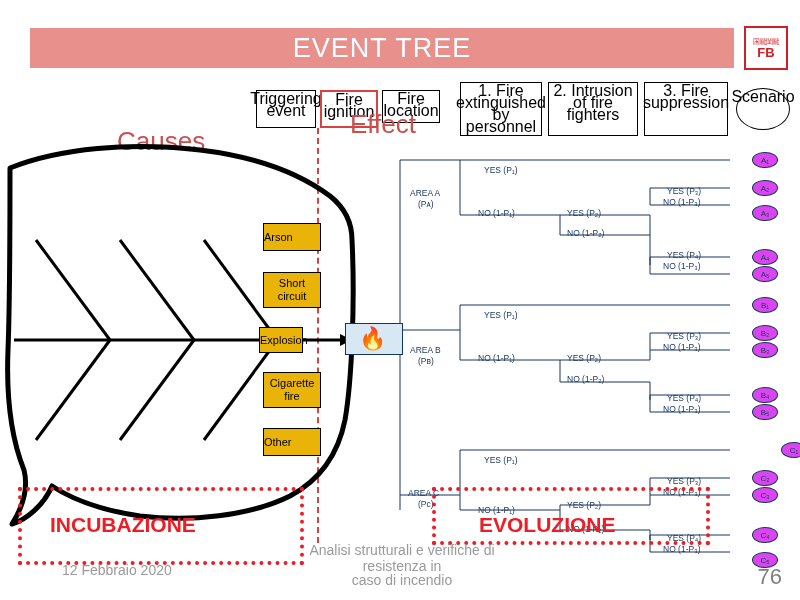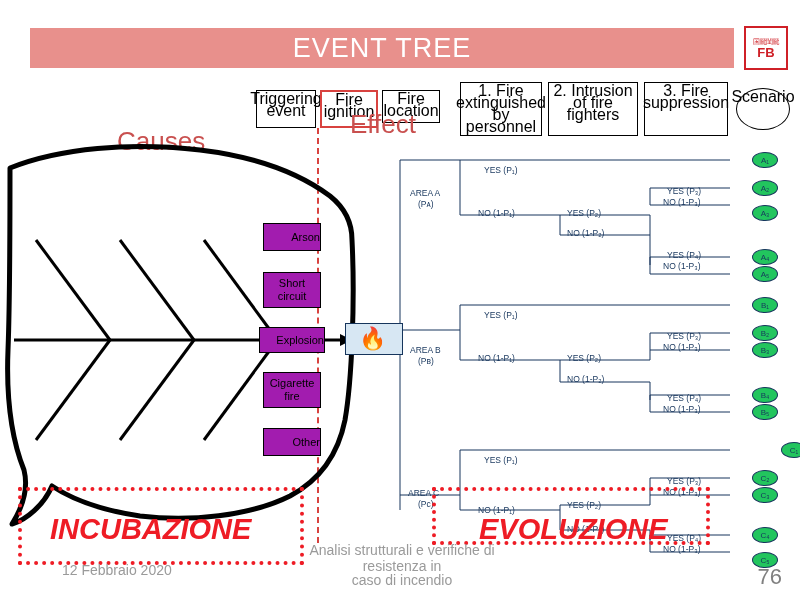--- a/index.html
+++ b/index.html
@@ -37,42 +37,42 @@
     color:#000;
   }
   .hdr.red { border:2px solid #d8423f; }
   
   .bigword {
     position:absolute; color:#c9504f; font-size:26px;
     font-family:"Liberation Sans", sans-serif;
   }
   
   .cbox {
-    position:absolute; border:1px solid #000; background:#a21caf;
-    display:flex; align-items:center; justify-content:flex-end;
+    position:absolute; border:1px solid #000; background:#eab308;
+    display:flex; align-items:center; justify-content:flex-start;
     text-align:center; font-size:11px; line-height:13px; color:#000;
   }
   
   .et {
     position:absolute; font-size:8.5px; color:#16355c;
     font-family:Liberation Sans, sans-serif; white-space:nowrap;
   }
   
   .sc {
     position:absolute; width:26px; height:16px; border:1px solid #16355c;
-    border-radius:13px/8px; background:#22c55e; color:#16355c;
+    border-radius:13px/8px; background:#d946ef; color:#16355c;
     font-size:8px; display:flex; align-items:center; justify-content:center;
   }
   
   .dotbox {
     position:absolute; border:4px dotted #ee1c25; background:transparent;
   }
   .dotlabel {
-    position:absolute; color:#ee1c25; font-size:29px; font-weight:bold;
-    font-family:"Liberation Sans", sans-serif; white-space:nowrap;font-style:italic;
+    position:absolute; color:#ee1c25; font-size:21px; font-weight:bold;
+    font-family:"Liberation Sans", sans-serif; white-space:nowrap;
   }
   
   .foot {
     position:absolute; color:#9a9a9a; font-size:14px;
     font-family:"Liberation Sans", sans-serif;
   }
   .pagenum {
     position:absolute; right:18px; bottom:10px; color:#808080; font-size:22px;
   }
   
@@ -201,21 +201,21 @@
     <line x1="650" y1="530" x2="650" y2="540"></line>
   </g>
 </svg>
 
 <div class="cbox" style="left:263px; top:223px; width:58px; height:28px;">
   <span>Arson</span>
 </div>
 <div class="cbox" style="left:263px; top:272px; width:58px; height:36px;">
   <span>Short circuit</span>
 </div>
-<div class="cbox" style="left:259px; top:327px; width:66px; height:26px;">
+<div class="cbox" style="left:259px; top:327px; width:44px; height:26px;">
   <span>Explosion</span>
 </div>
 <div class="cbox" style="left:263px; top:372px; width:58px; height:36px;">
   <span>Cigarette fire</span>
 </div>
 <div class="cbox" style="left:263px; top:428px; width:58px; height:28px;">
   <span>Other</span>
 </div>
 
 <div class="bluebox" style="left:345px; top:323px; width:58px; height:32px;"></div>

